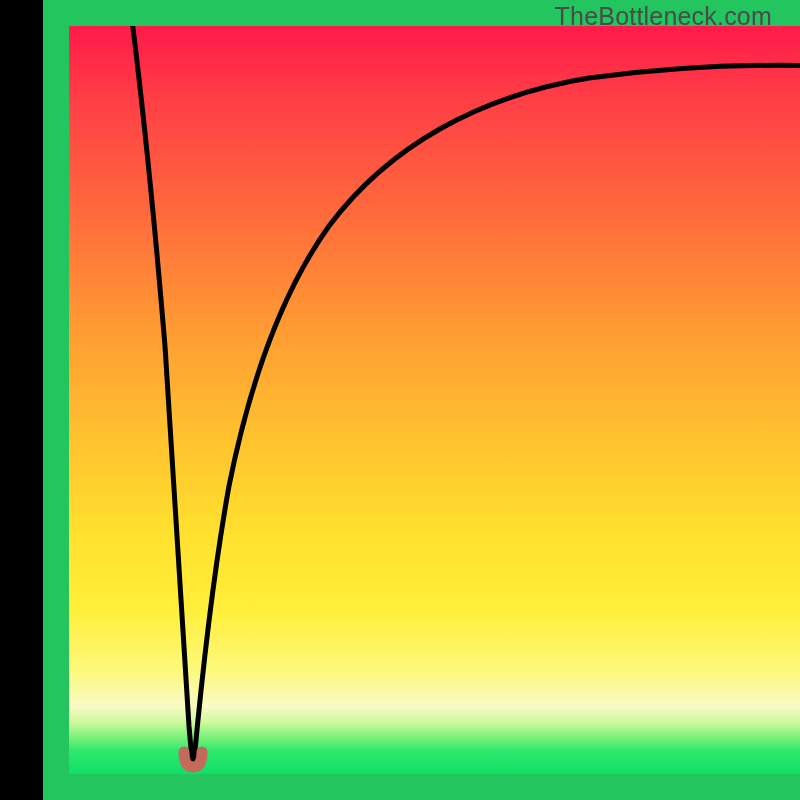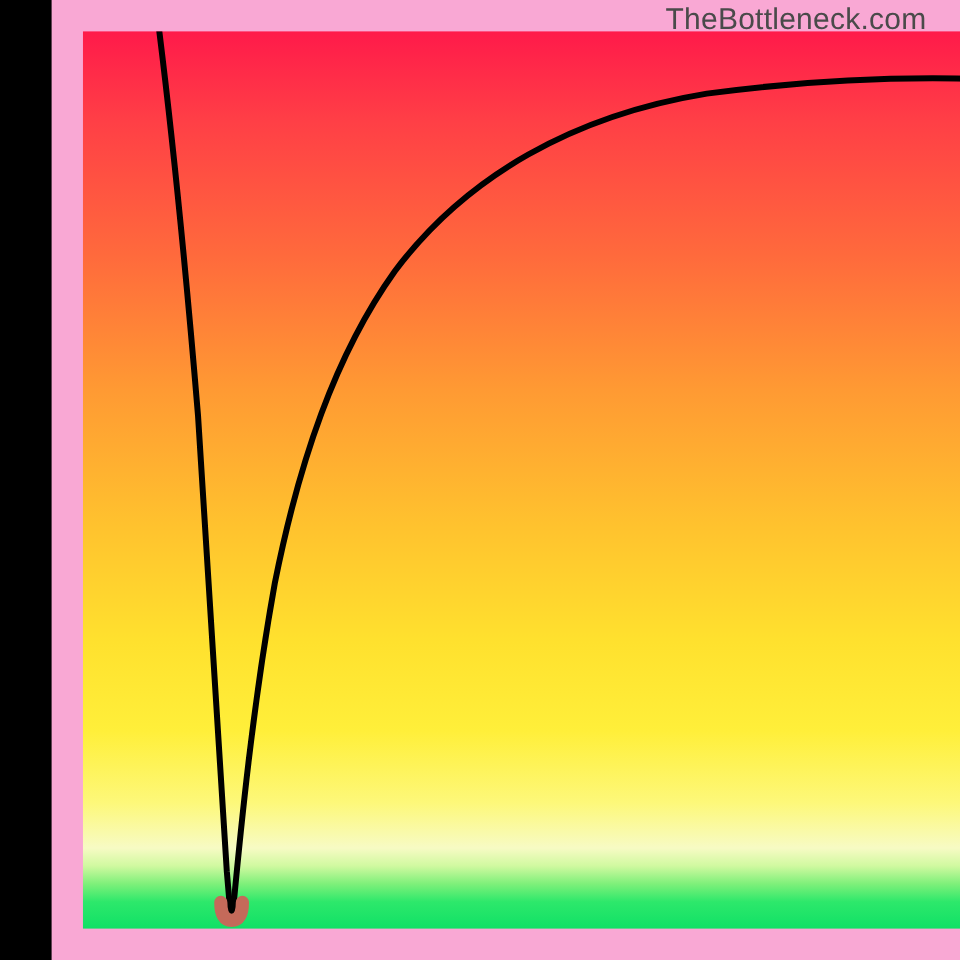--- a/index.html
+++ b/index.html
@@ -7,21 +7,21 @@
     padding: 0;
     width: 800px;
     height: 800px;
     background: #000;
     overflow: hidden;
     font-family: Arial, Helvetica, sans-serif;
   }
   .frame {
     position: absolute;
     inset: 0;
-    background: #f9a8d4;
+    background: #22c55e;
     margin-left: 43px;
   }
   .plot-area {
     position: absolute;
     left: 26px;
     top: 26px;
     width: 748px;
     height: 748px;
     overflow: hidden;
   }

